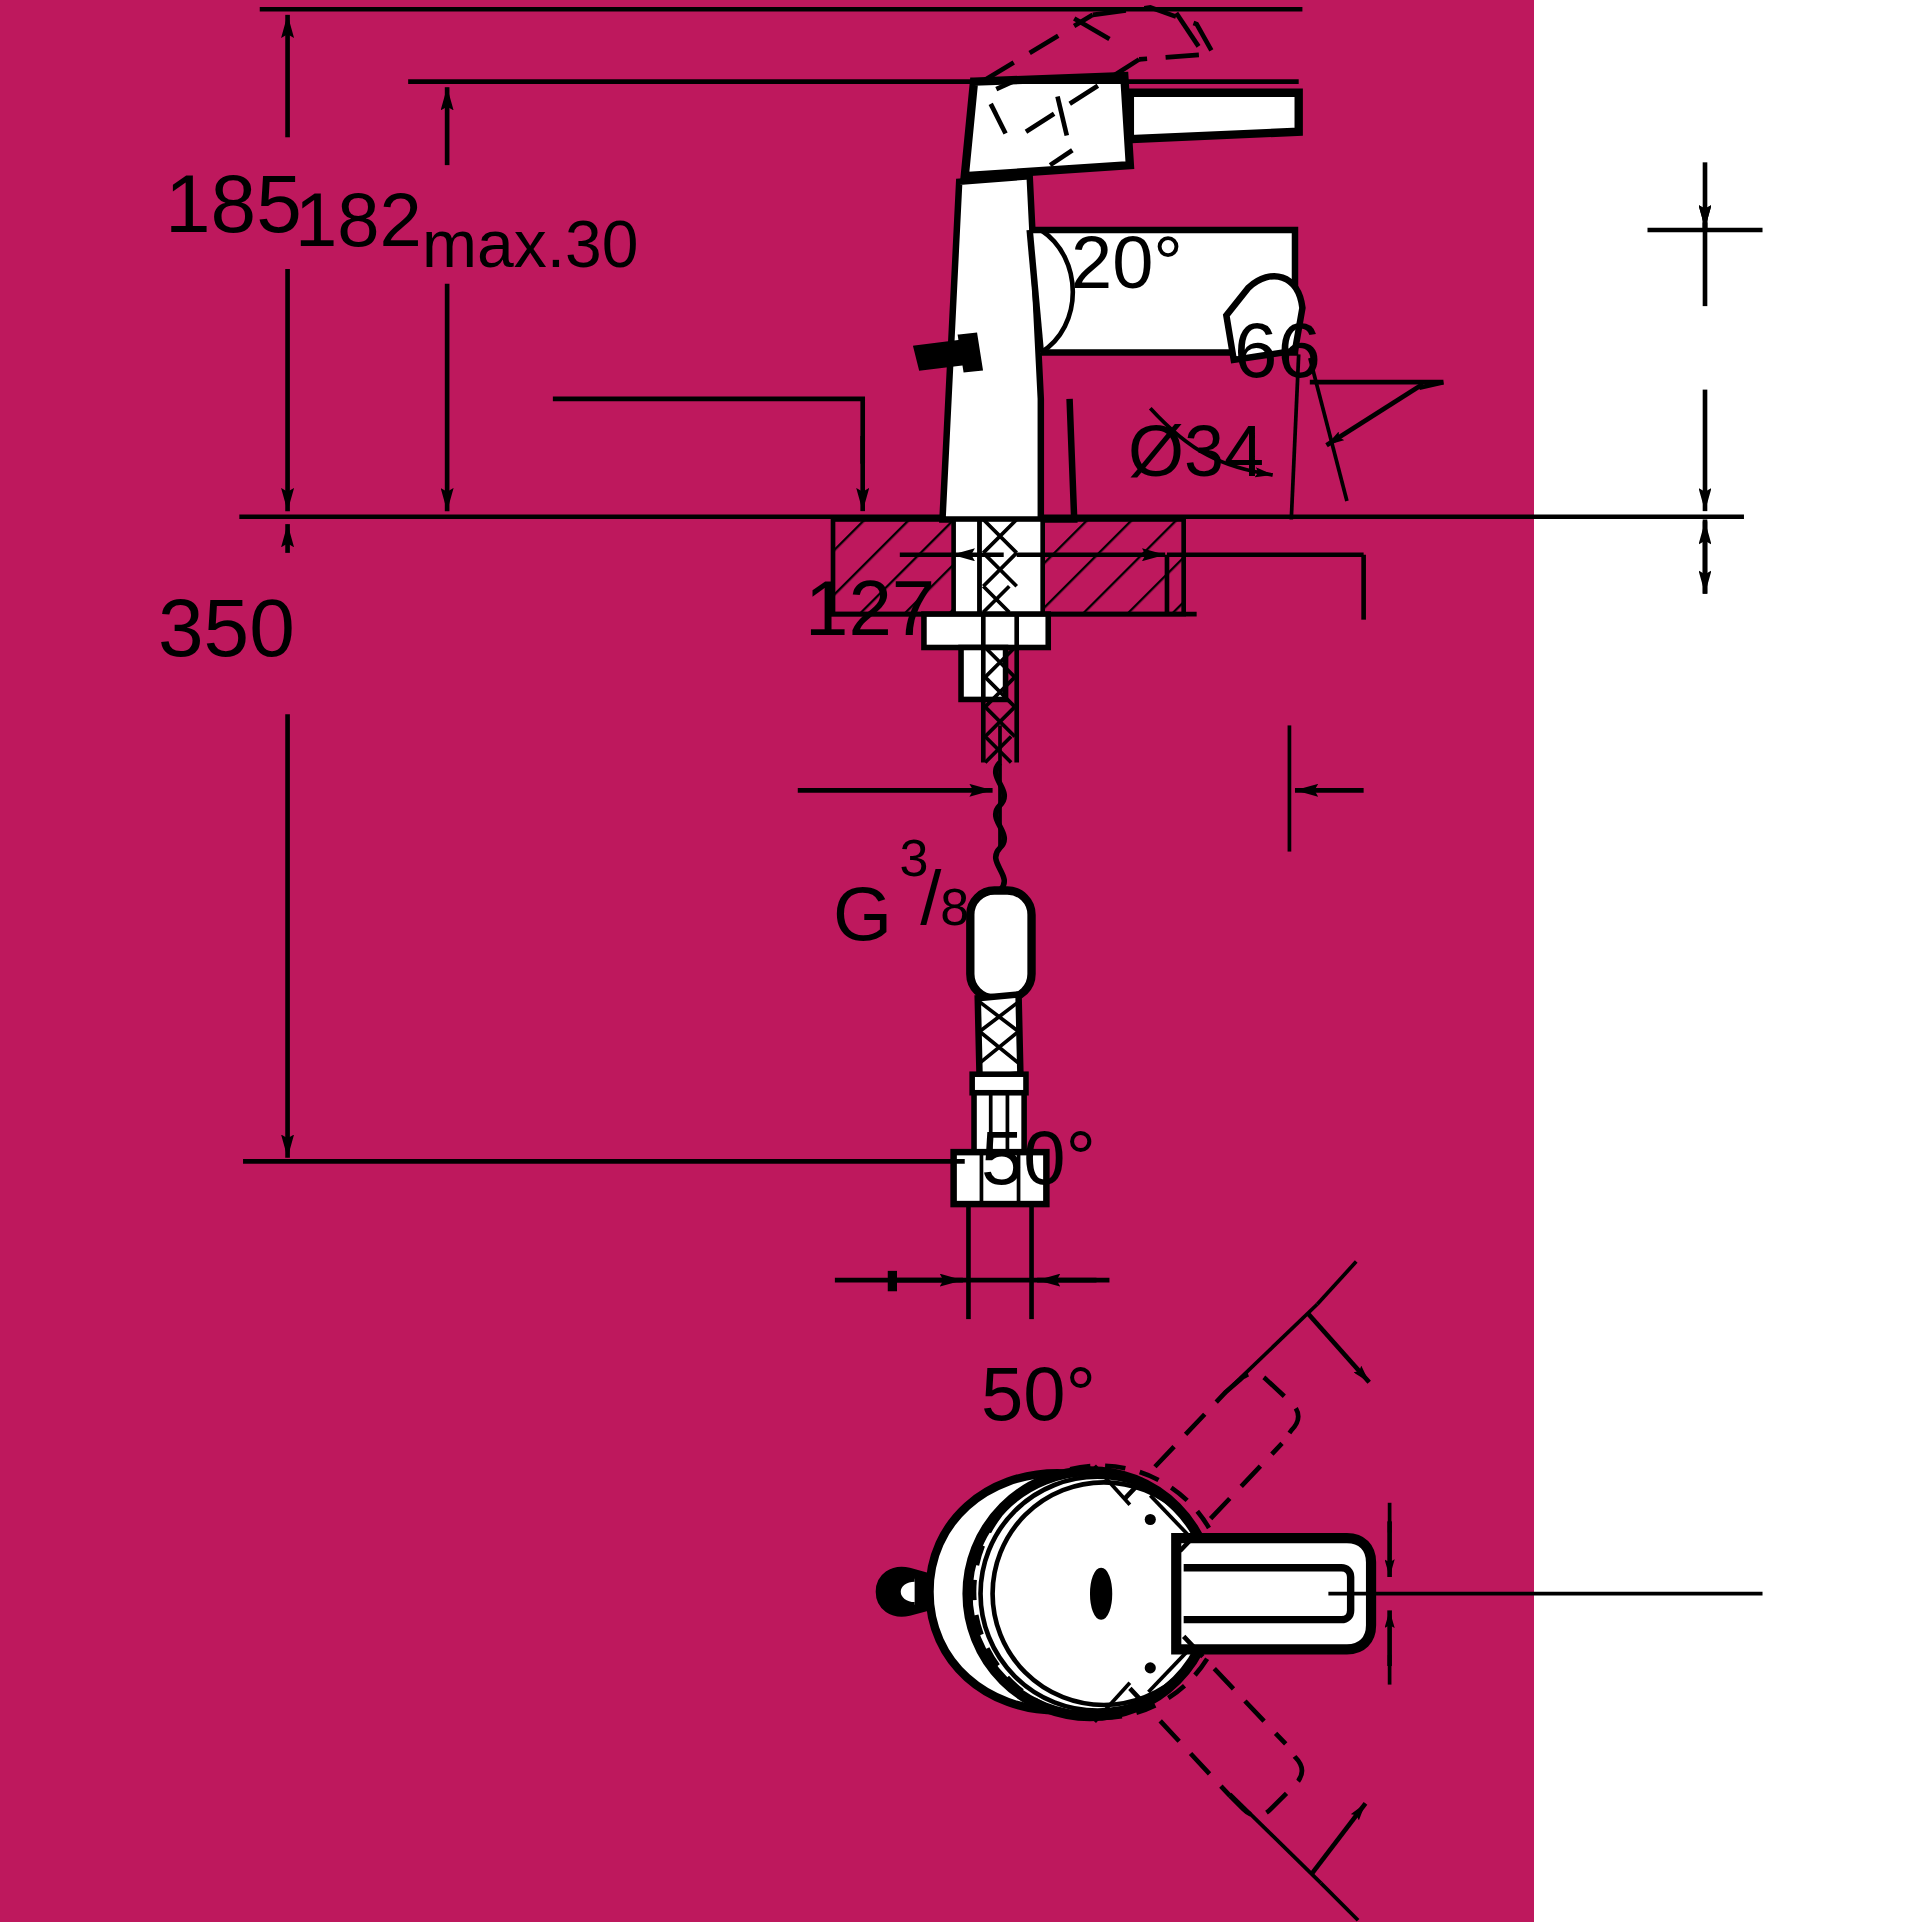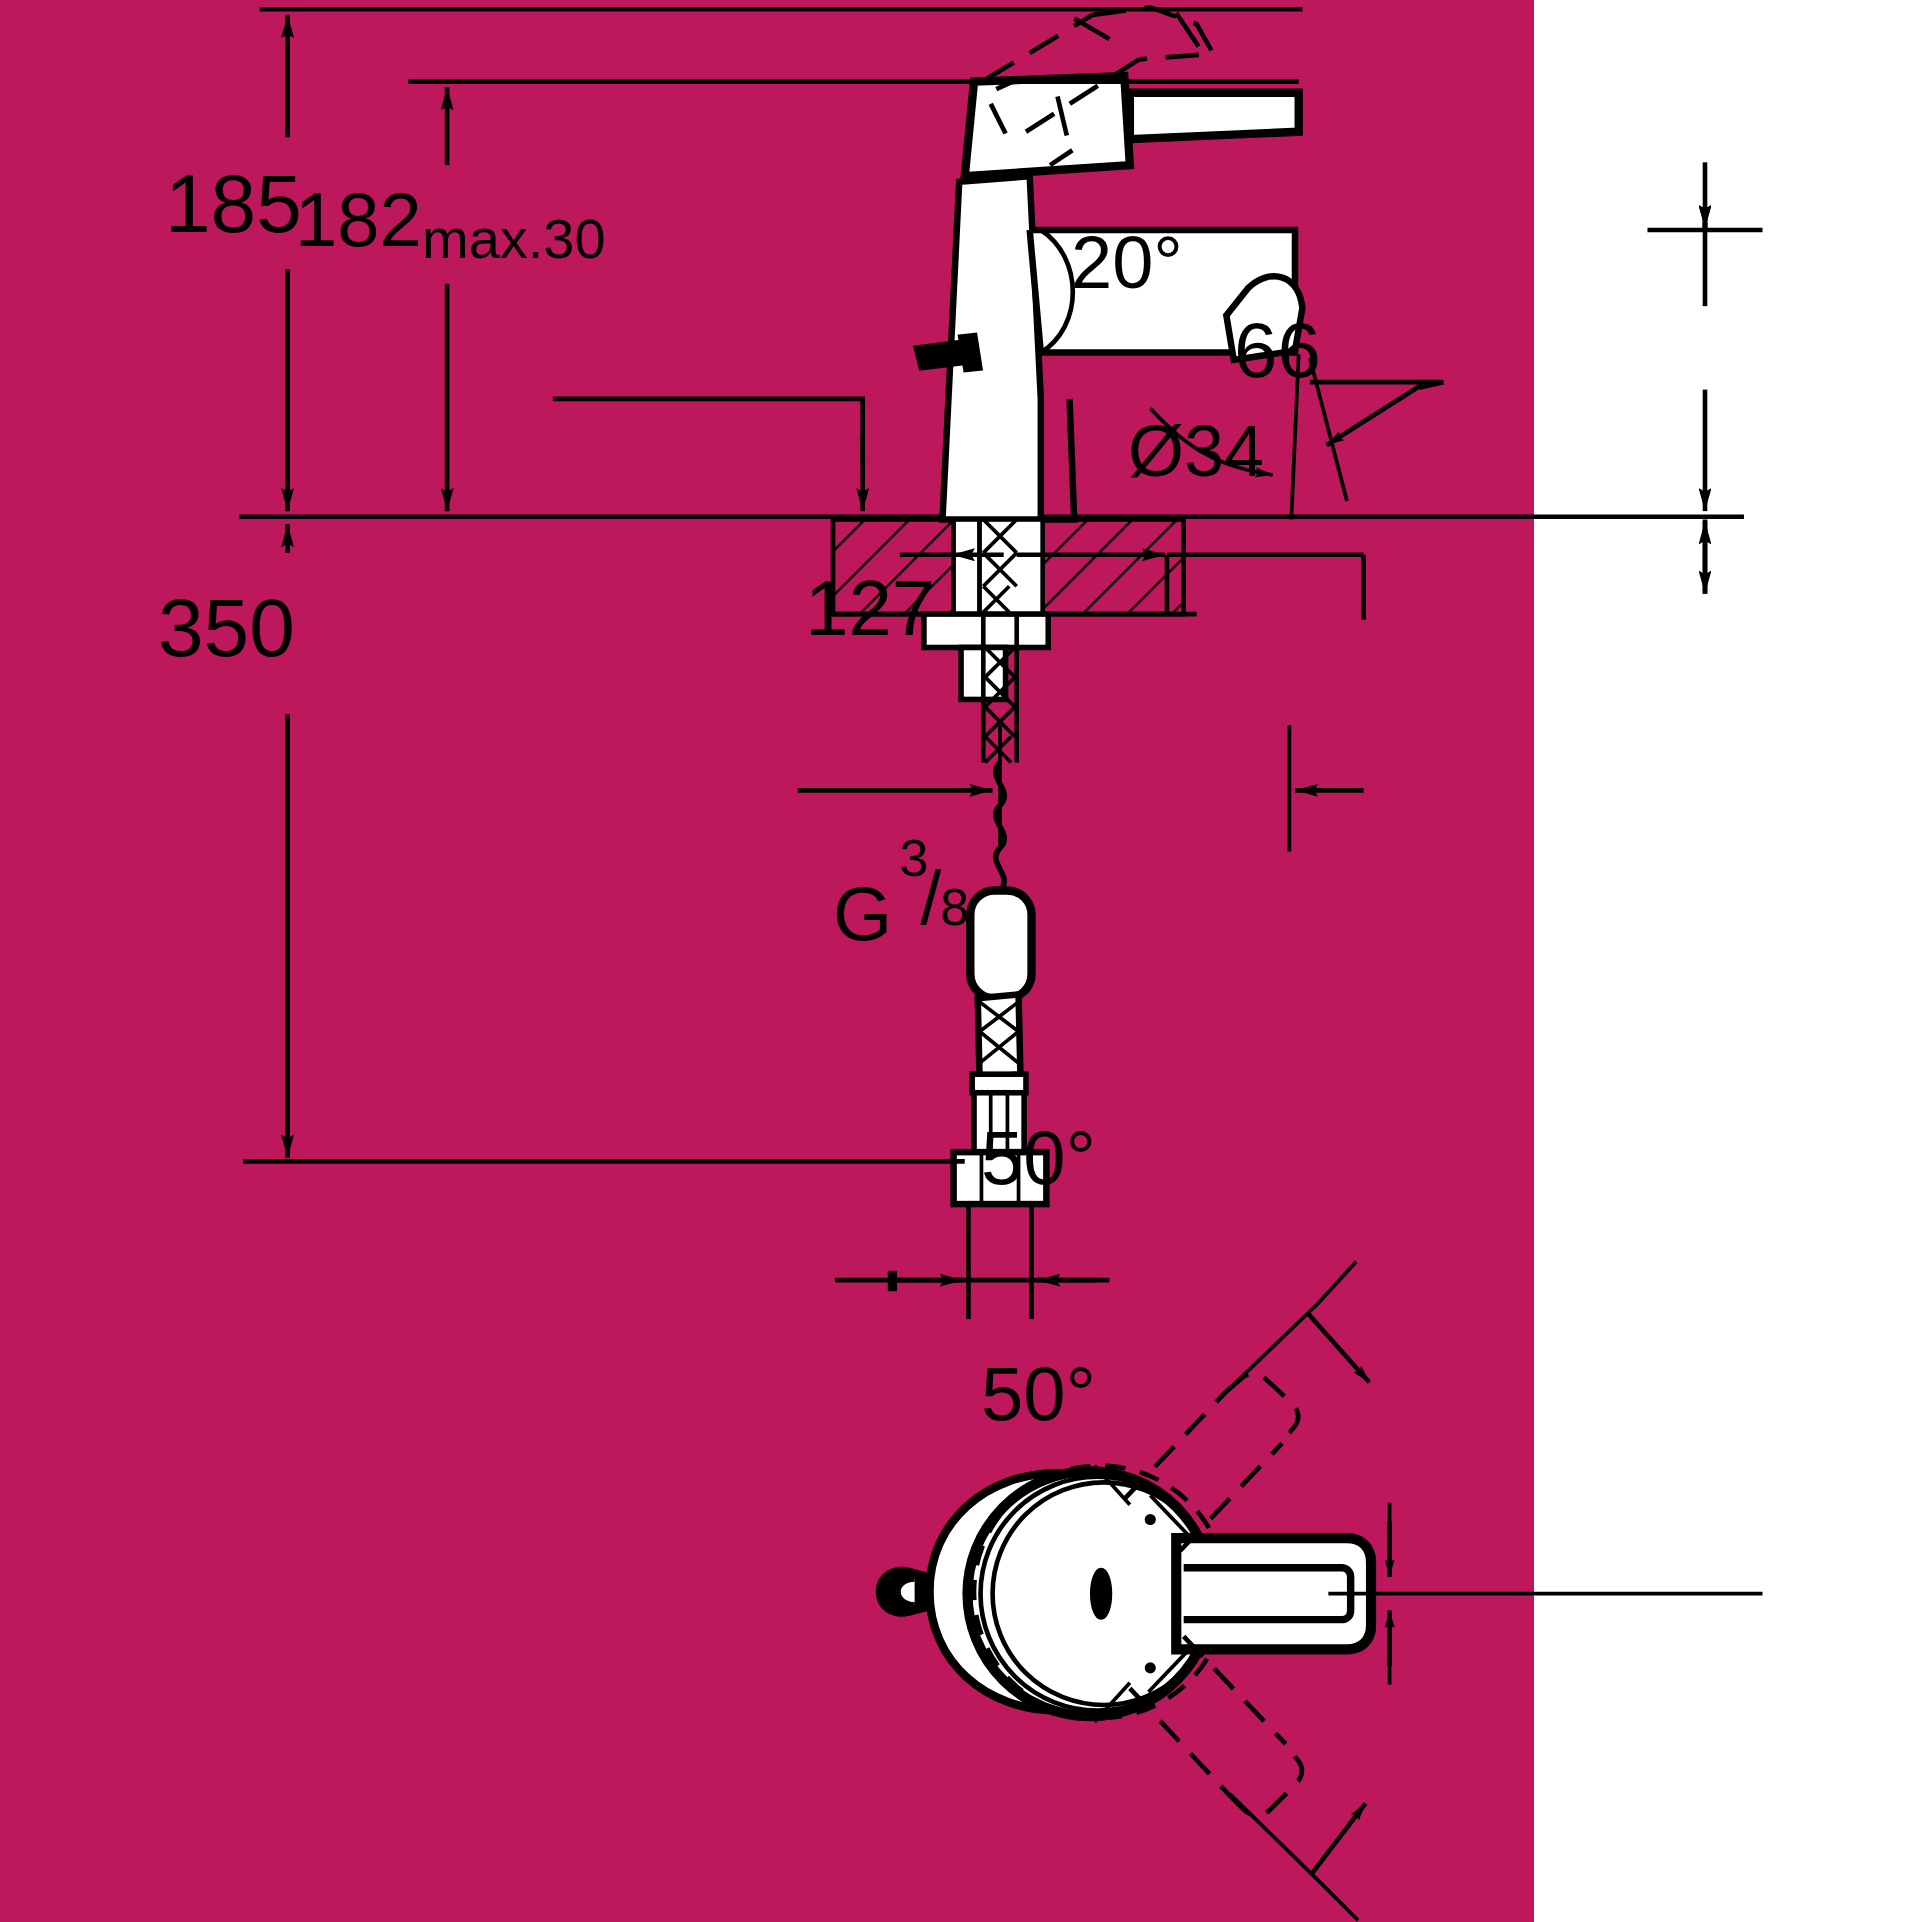--- a/index.html
+++ b/index.html
@@ -16,21 +16,21 @@
     position:absolute;
     font-family:"Liberation Sans", sans-serif;
     font-weight:400;
     color:#000;
     white-space:nowrap;
     line-height:1;
     letter-spacing:0px;
   }
   .d-185{left:165px;top:163px;font-size:82px;}
   .d-155{left:295px;top:182px;font-size:76px;}
-  .d-max30{left:422px;top:211px;font-size:56px;}
+  .d-max30{left:422px;top:211px;font-size:66px;}
   .d-350{left:158px;top:587px;font-size:82px;}
   .d-20{left:1071px;top:226px;font-size:74px;}
   .d-66{left:1234px;top:291px;font-size:78px;margin-top:20px;}
   .d-d34{left:1128px;top:415px;font-size:72px;}
   .d-101{left:805px;top:569px;font-size:78px;}
   .d-g38{left:833px;top:864px;font-size:76px;}
   .d-50a{left:981px;top:1120px;font-size:76px;}
   .d-50b{left:981px;top:1356px;font-size:76px;}
   .frac{display:inline-block;position:relative;width:72px;height:1em;vertical-align:baseline;}
   .frac .num{position:absolute;left:7.4px;top:-32px;font-size:52px;}

